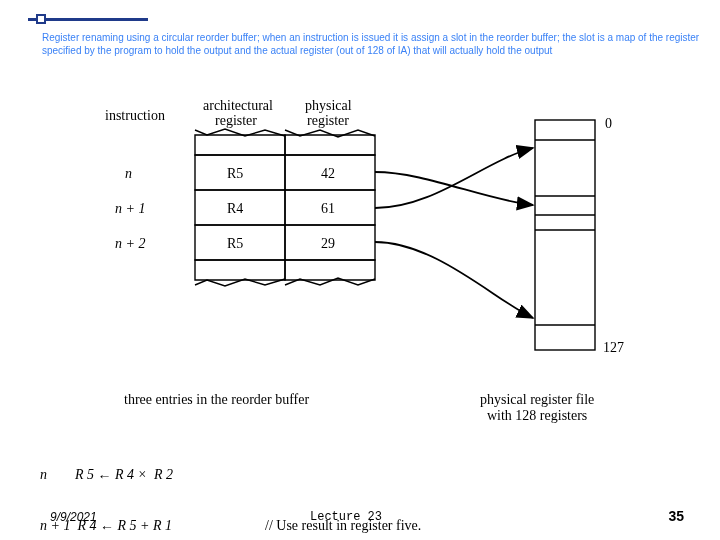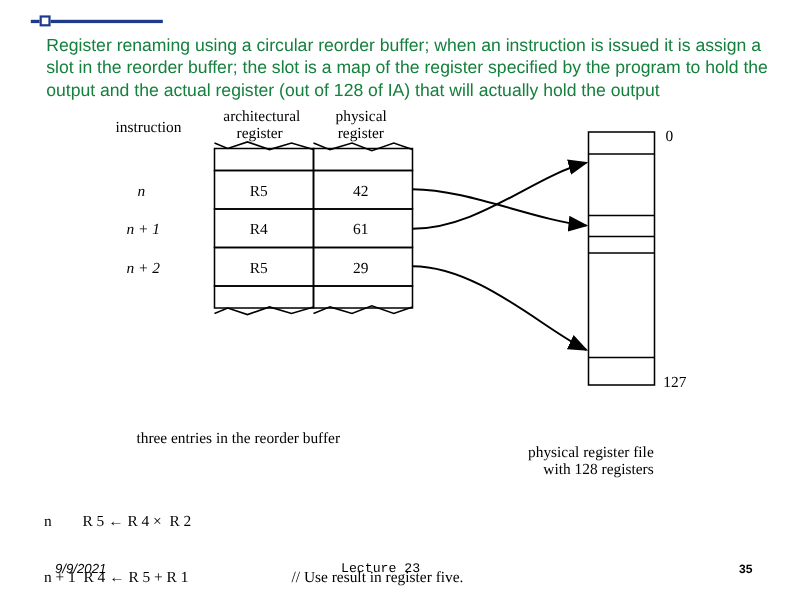--- a/index.html
+++ b/index.html
@@ -21,55 +21,55 @@
   .accent .sq {
     position: absolute;
     left: 8px; top: -4px;
     width: 10px; height: 10px;
     border: 2px solid #1f3a8a;
     background: #fff;
   }
   .desc {
     position: absolute;
     left: 42px; top: 32px; right: 20px;
-    font-size: 16px;
+    font-size: 10px;
     line-height: 1.28;
-    color: #15803d;
+    color: #3b82f6;
   }
   .diagram {
     position: absolute;
     left: 85px; top: 100px;
     width: 610px; height: 290px;
   }
   .footer {
     position: absolute;
     left: 0; right: 0; bottom: 16px;
     font-size: 12px;
   }
   .footer .date { position: absolute; left: 50px; bottom: 0; font-style: italic; }
   .footer .lecture { position: absolute; left: 310px; bottom: 0; font-family: Liberation Mono, monospace; }
-  .footer .page { position: absolute; right: 36px; bottom: 0; font-weight: bold; font-size: 11px; }
+  .footer .page { position: absolute; right: 36px; bottom: 0; font-weight: bold; font-size: 14px; }
   .caption-row {
     position: absolute;
     left: 40px; top: 392px; right: 30px;
     font-family: "Times New Roman", serif;
     font-size: 14px;
   }
   .caption-row .c1 { position: absolute; left: 84px; top: 0; }
-  .caption-row .c2 { position: absolute; left: 440px; top: 12px; text-align: right; }
+  .caption-row .c2 { position: absolute; left: 440px; top: 0; text-align: center; }
   .codeblock {
     position: absolute;
     left: 40px; top: 432px; right: 20px;
     font-family: "Times New Roman", serif;
     font-size: 14px;
     line-height: 1.22;
     white-space: pre;
   }
   .codeblock .line { display: flex; }
-  .codeblock .lhs { width: 225px; }
+  .codeblock .lhs { width: 225px; font-style: italic; }
   .codeblock .rhs { }
 </style>
 </head>
 <body>
 
 <div class="accent">
   <div class="sq"></div>
 </div>
 
 <div class="desc">Register renaming using a circular reorder buffer; when an instruction is issued it is assign a slot in the reorder buffer; the slot is a map of the register  specified by the program to hold the output and the actual register (out of 128 of IA) that will actually hold the output</div>

